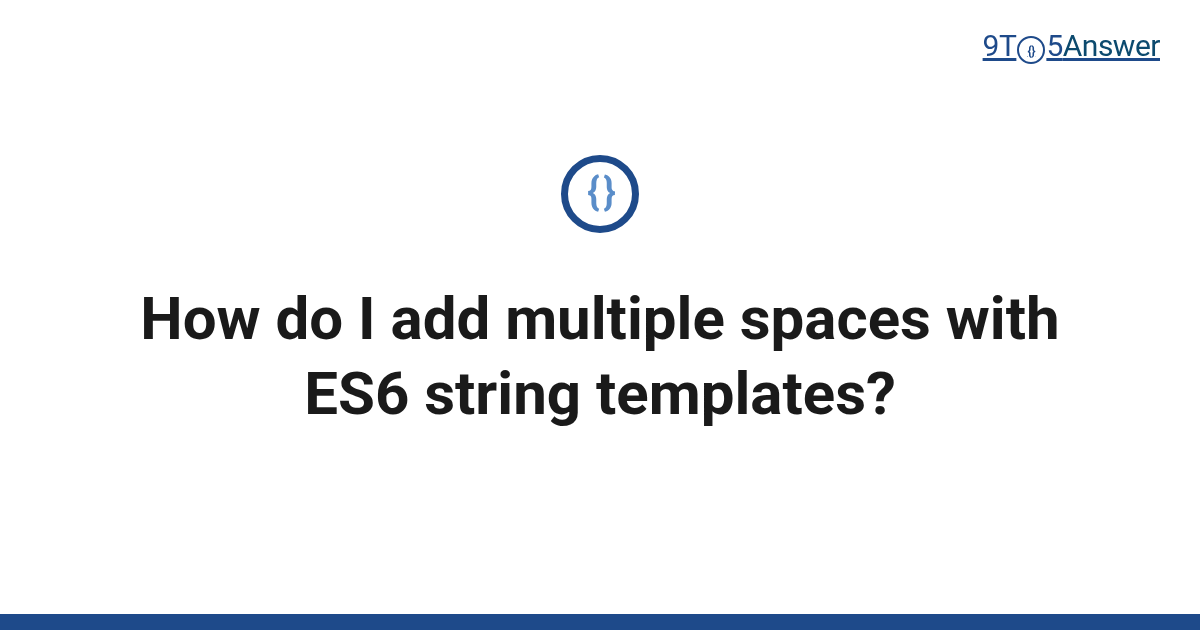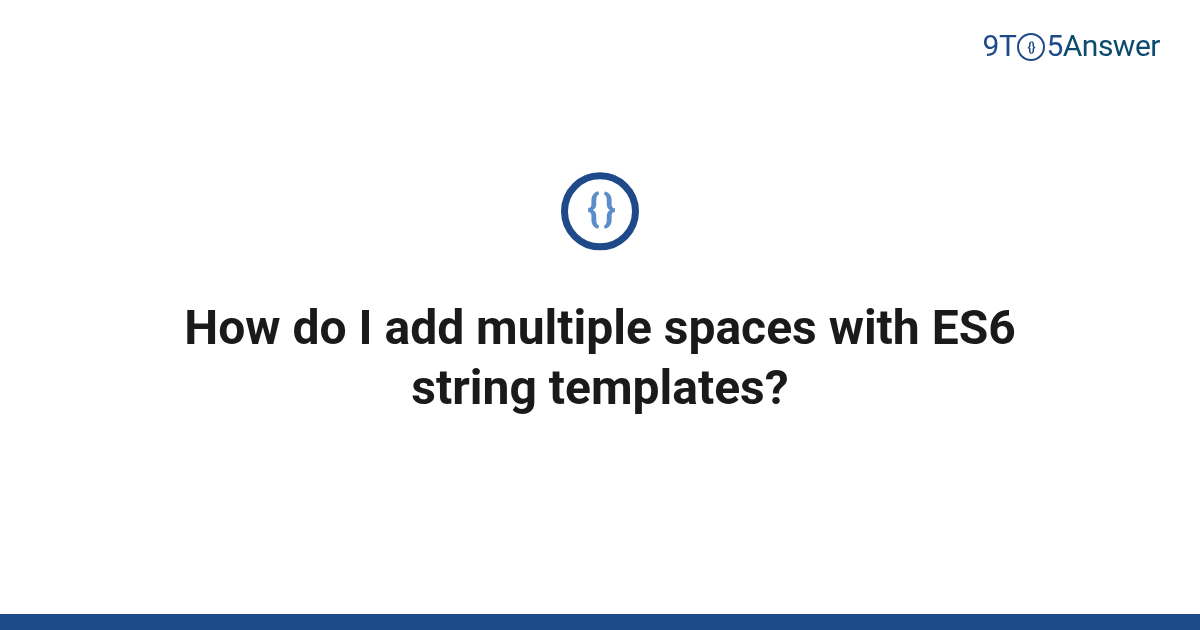--- a/index.html
+++ b/index.html
@@ -17,21 +17,22 @@
     }
     .logo {
       position: absolute;
       top: 28px;
       right: 40px;
       font-size: 30px;
       font-weight: 400;
       color: #1e4a8a;
       letter-spacing: -0.5px;
       display: flex;
-      align-items: center;
+      align-items: flex-end;
+      text-decoration: underline;
     }
     .logo-9t {
       font-weight: 400;
     }
     .logo-circle {
       display: inline-flex;
       align-items: center;
       justify-content: center;
       width: 28px;
       height: 28px;
@@ -79,21 +80,21 @@
     .braces-text {
       font-size: 38px;
       font-weight: 700;
       color: #5a8dc9;
       letter-spacing: -3px;
       line-height: 1;
       position: relative;
       top: -2px;
     }
     .title {
-      font-size: 48px;
+      font-size: 60px;
       font-weight: 700;
       color: #1a1a1a;
       text-align: center;
       line-height: 1.25;
       max-width: 960px;
     }
     .bottom-bar {
       position: absolute;
       bottom: 0;
       left: 0;

